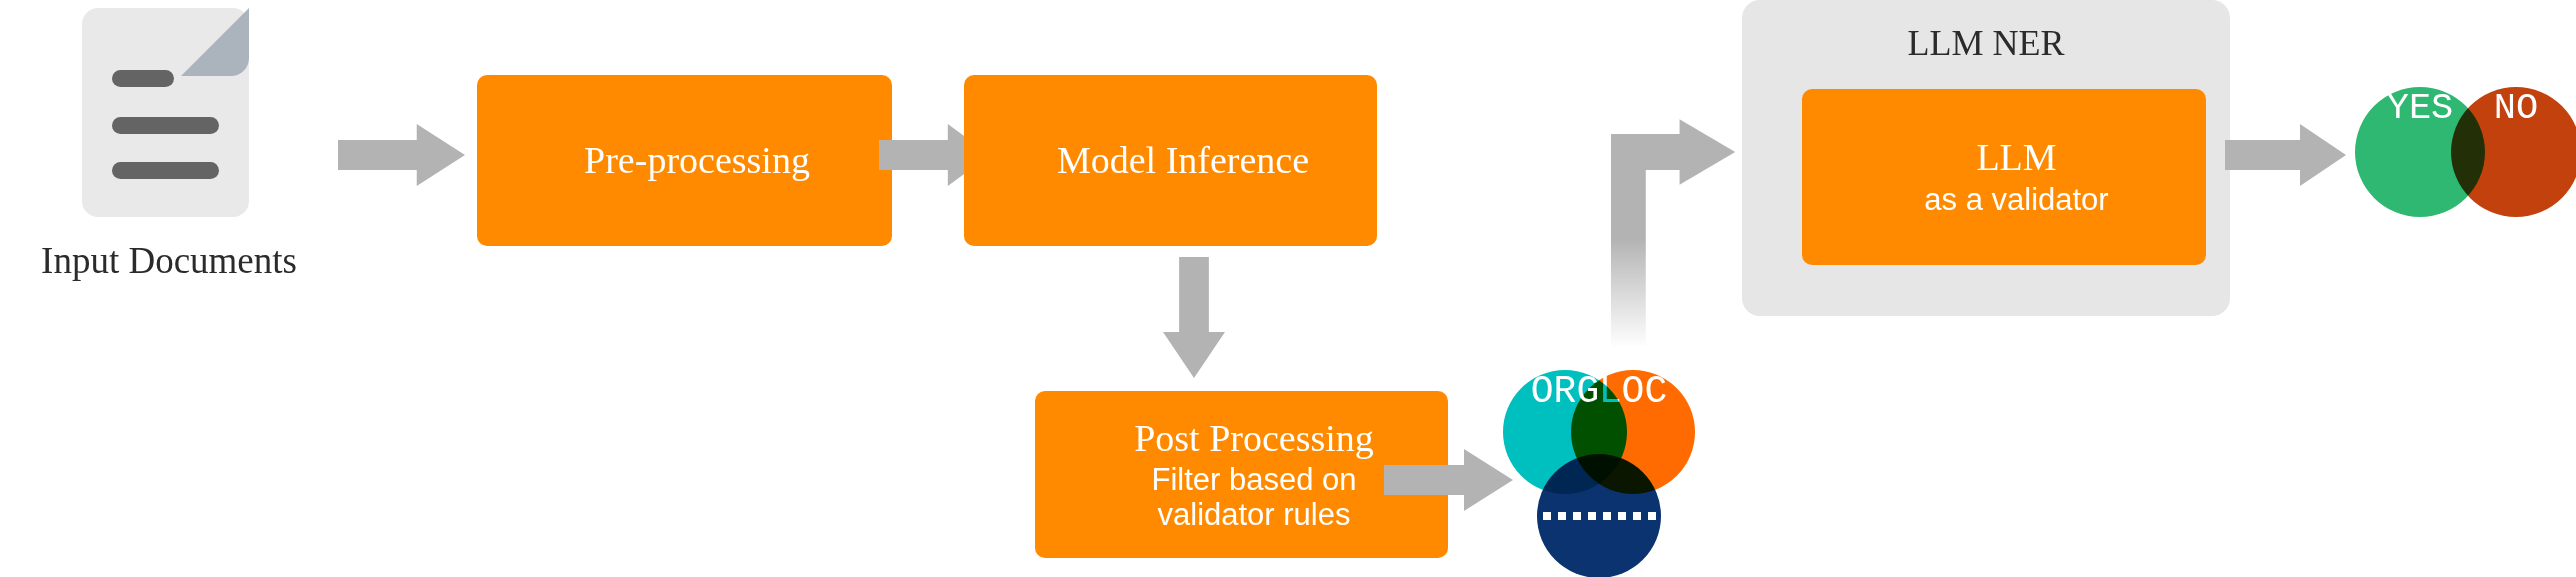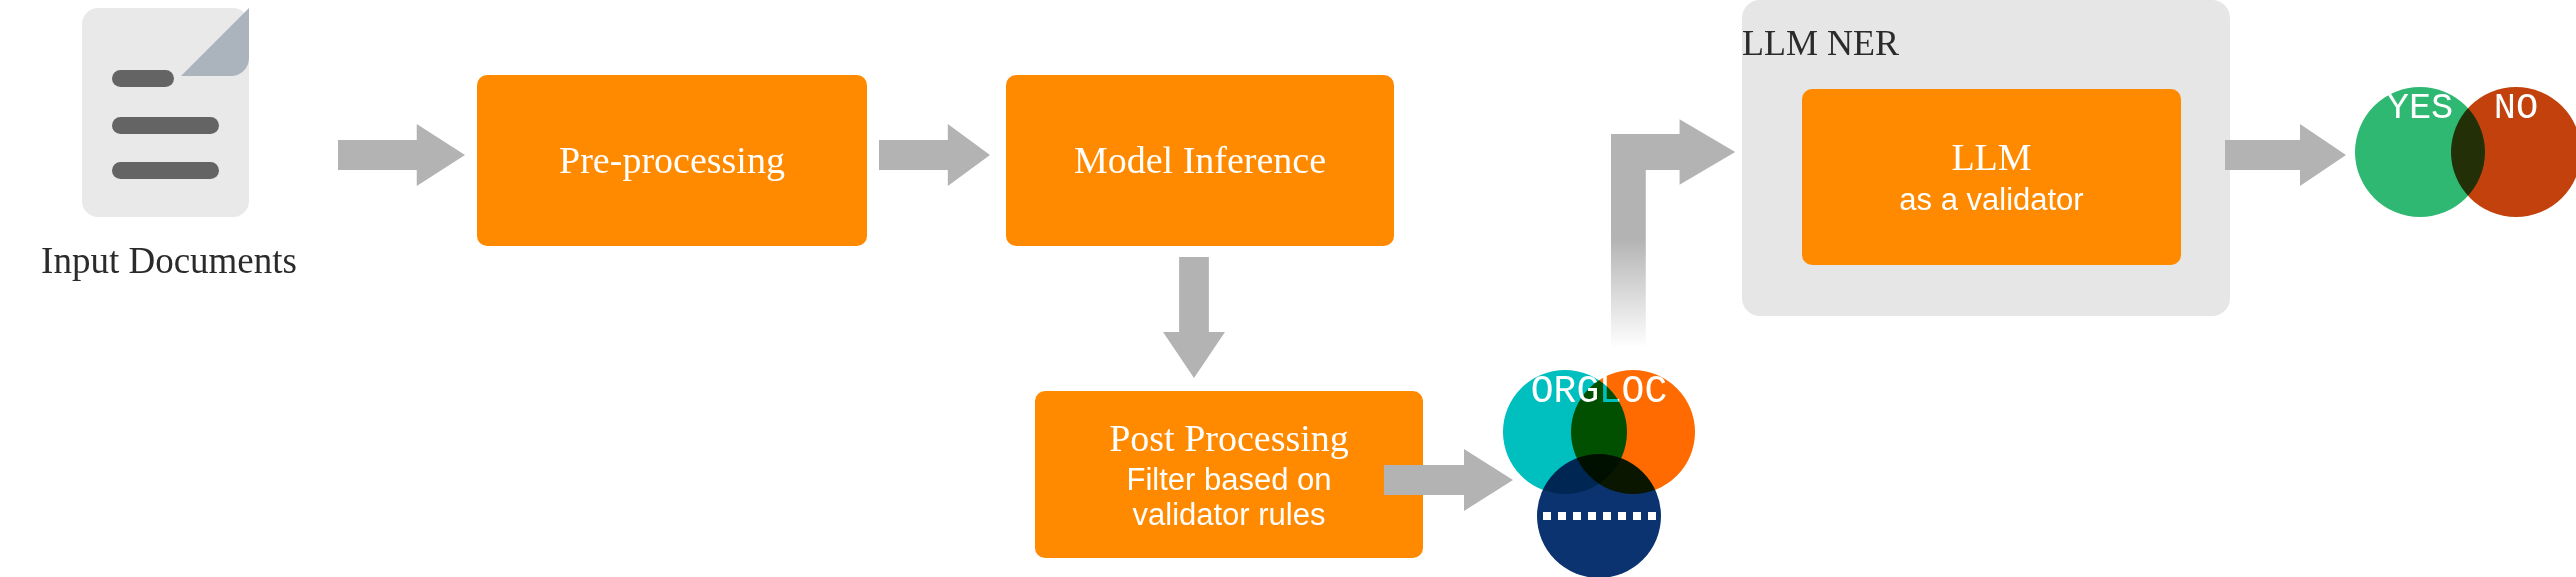--- a/index.html
+++ b/index.html
@@ -54,33 +54,34 @@
   .obox {
     background: #FF8A00;
     border-radius: 10px;
     color: #ffffff;
     display: flex;
     flex-direction: column;
     align-items: center;
     justify-content: center;
     text-align: right;
     line-height: 1.12;
+    padding-left: 25px;
   }
   .obox .title {
     font-family: "Liberation Serif", serif;
     font-size: 38px;
     white-space: nowrap;
   }
   .obox .sub {
     font-family: "Liberation Sans", sans-serif;
     font-size: 31px;
     margin-top: 4px;
   }
   #box-pre  { left: 477px;  top: 75px;  width: 390px; height: 171px; }
-  #box-inf  { left: 1006px; top: 75px;  width: 388px; height: 171px; }
+  #box-inf  { left: 964px; top: 75px;  width: 388px; height: 171px; }
   #box-post { left: 999px; top: 391px; width: 388px; height: 167px; margin-left: 36px; }
 
   
   .arrow-right {
     background: #B3B3B3;
     clip-path: polygon(0% 26%, 62% 26%, 62% 0%, 100% 50%, 62% 100%, 62% 74%, 0% 74%);
   }
   .arrow-down {
     background: #B3B3B3;
     clip-path: polygon(26% 0%, 74% 0%, 74% 62%, 100% 62%, 50% 100%, 0% 62%, 26% 62%);
@@ -95,20 +96,21 @@
   #arr-elbow { left: 1608px; top: 119px; width: 165px; height: 229px; }
   #arr-elbow svg { display: block; }
 
   
   #panel-llm {
     left: 1742px; top: 0px; width: 488px; height: 316px;
     background: #E6E6E6; border-radius: 18px;
   }
   #panel-llm-title {
     position: absolute; left: 0; top: 22px; width: 100%;
+    text-align: center;
     font-family: "Liberation Serif", serif;
     font-size: 36px;
     color: #2B2B2B;
     white-space: nowrap;
   }
   #box-llm {
     left: 1802px; top: 89px; width: 379px; height: 176px;
   }
 
   

